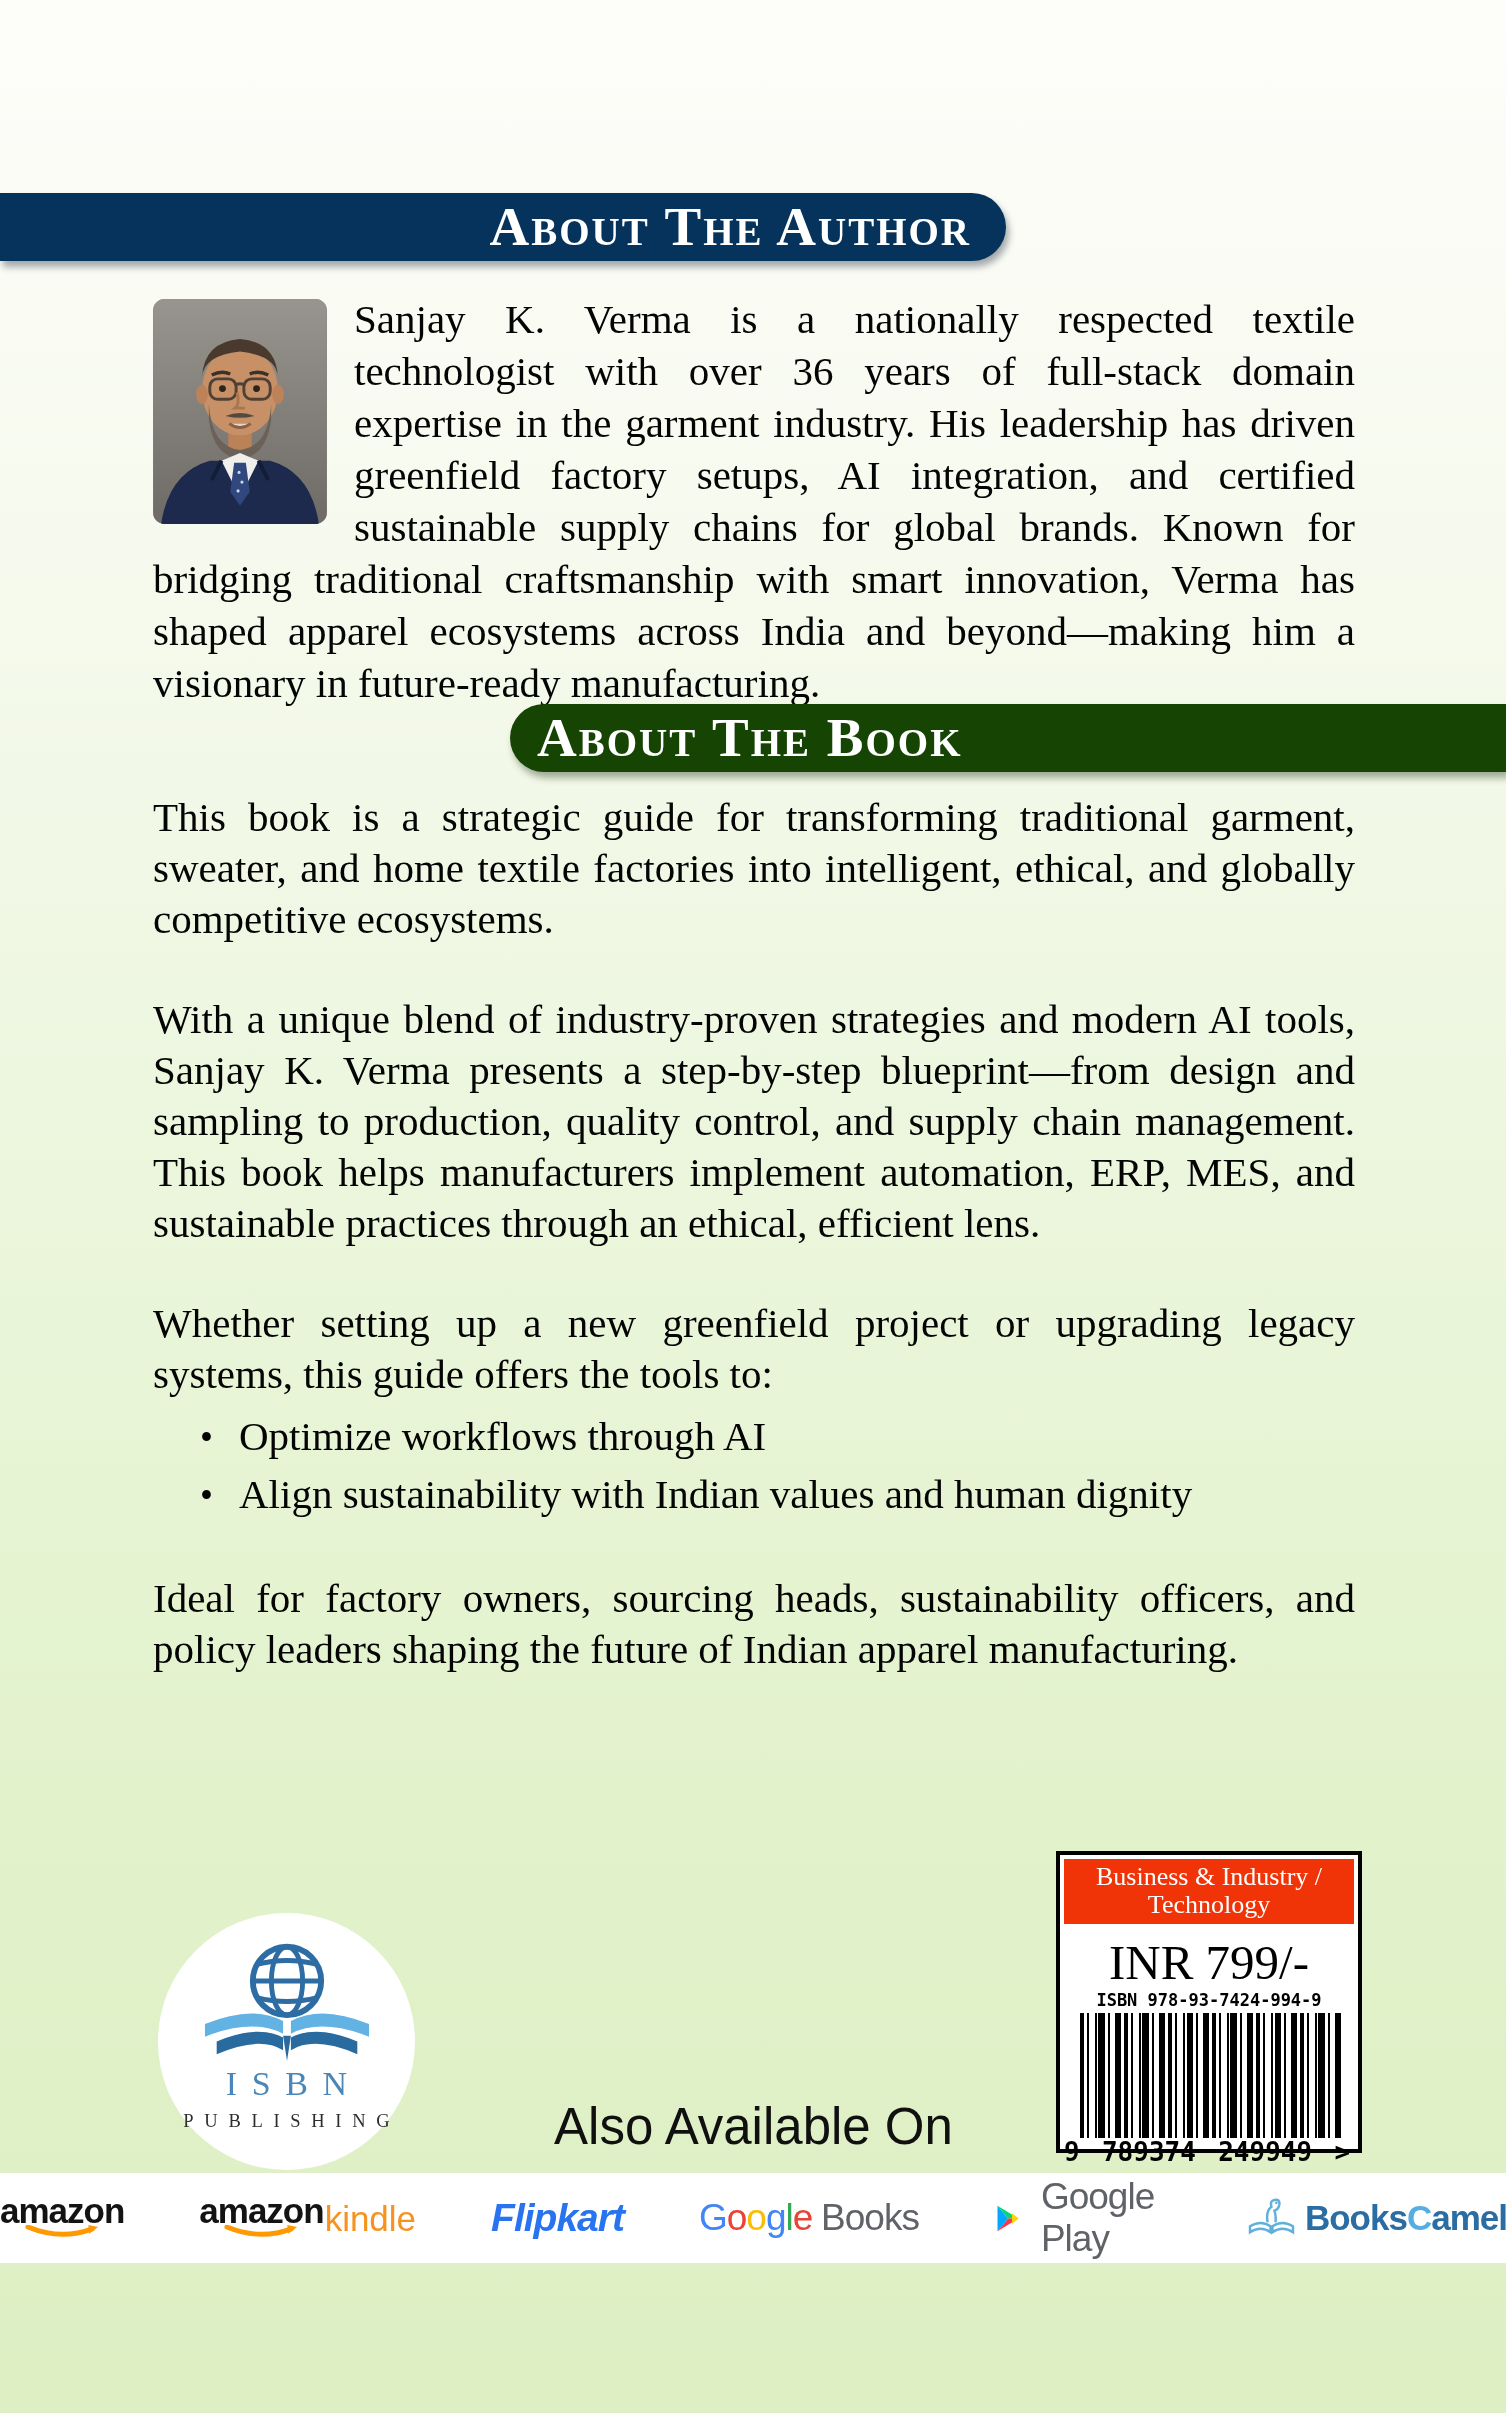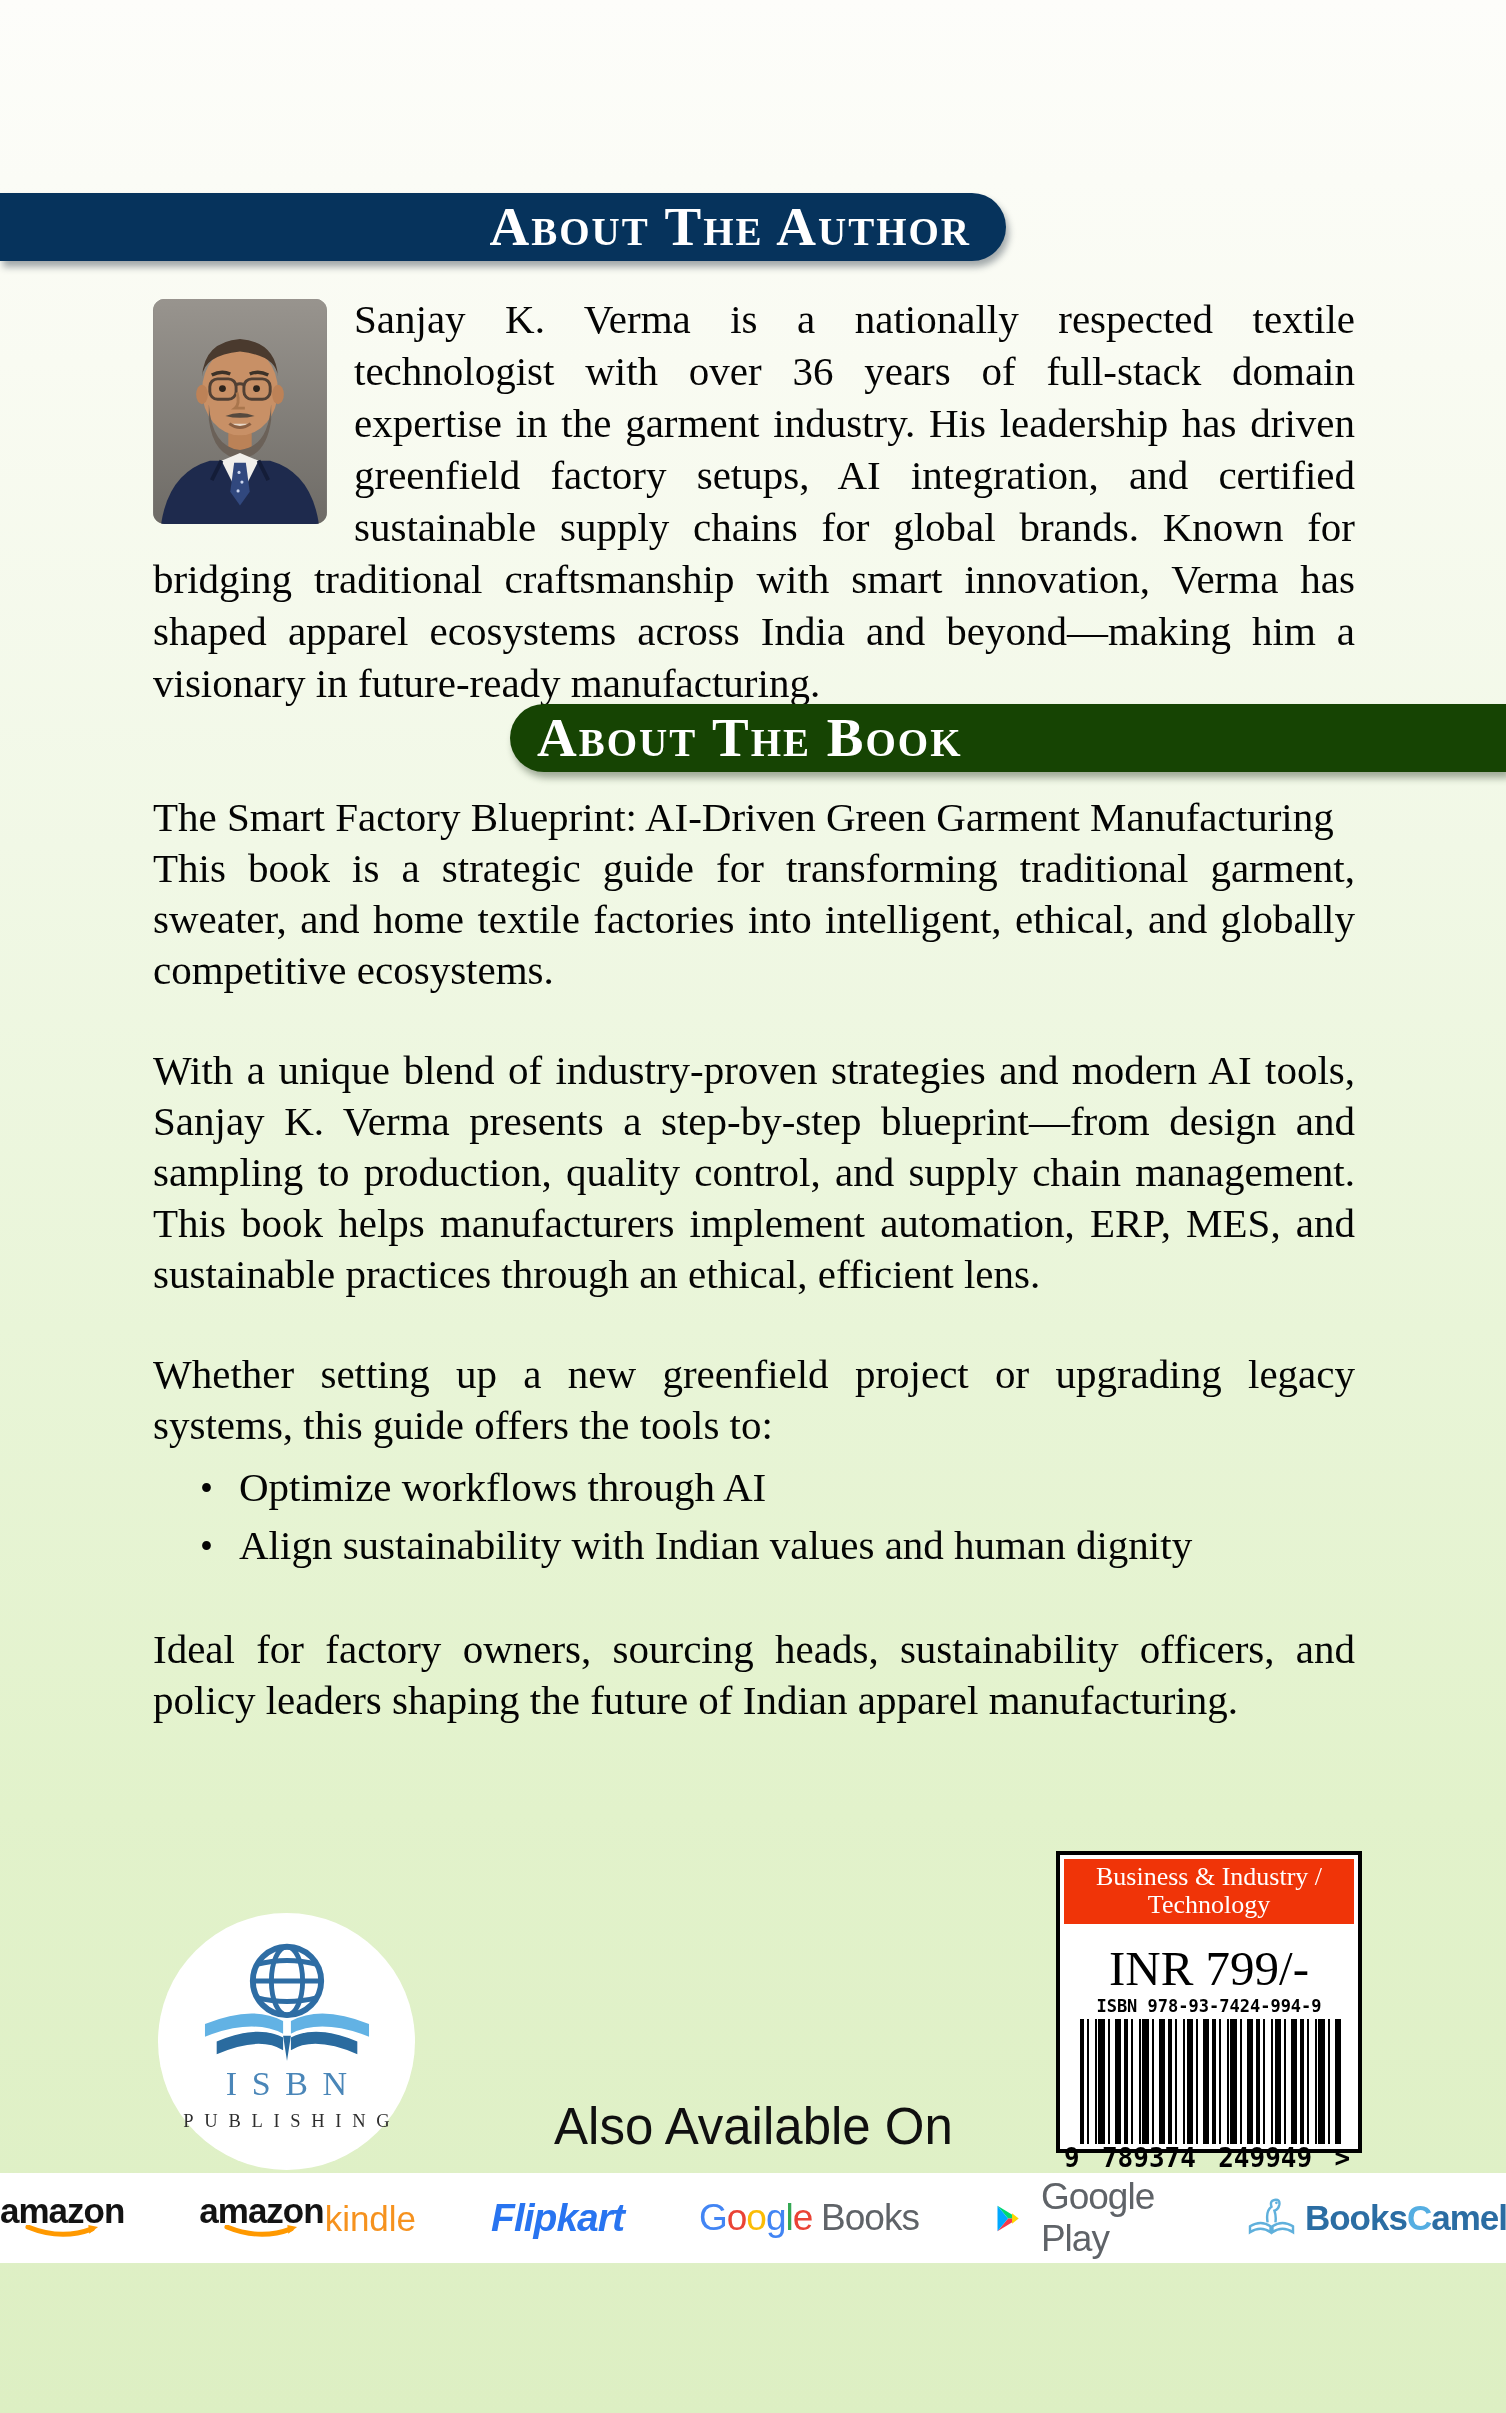--- a/index.html
+++ b/index.html
@@ -44,21 +44,21 @@
   
   #also-available{position:absolute;left:0;top:2097px;width:1507px;text-align:center;
     font-family:"Liberation Sans",sans-serif;font-size:51px;color:#101010;}
 
   
   #isbn-box{position:absolute;left:1056px;top:1851px;width:306px;height:302px;
     background:#fff;border:4.9px solid #000;box-sizing:border-box;}
   #isbn-cat{margin:3.9px 3.9px 0 3.9px;background:#f03408;color:#fff;text-align:center;
     font-family:"Liberation Serif",serif;font-size:26px;line-height:28px;padding:3.9px 0 4.9px 0;}
   #isbn-price{text-align:center;font-family:"Liberation Serif",serif;font-size:49px;
-    color:#000;margin-top:18px;line-height:53px;}
+    color:#000;margin-top:12px;line-height:53px;}
   #isbn-number{text-align:center;font-family:"DejaVu Sans Mono",monospace;font-size:17px;
     font-weight:700;letter-spacing:0;margin-top:1px;white-space:nowrap;}
   #barcode-bars{margin:2.9px 13.7px 0 19.5px;height:125px;
     background:repeating-linear-gradient(90deg,
       #000 0 3.9px,#fff 3.9px 6.8px,#000 6.8px 8.8px,#fff 8.8px 14.6px,
       #000 14.6px 16.6px,#fff 16.6px 18.5px,#000 18.5px 25px,#fff 25px 28px,
       #000 28px 30px,#fff 30px 35px,#000 35px 41px,#fff 41px 44px);}
   #barcode-digits{display:flex;justify-content:space-between;align-items:flex-end;
     font-family:"DejaVu Sans Mono",monospace;font-size:26px;font-weight:700;
     padding:0 7.8px 2px 3.9px;line-height:29px;}
@@ -124,21 +124,20 @@
       </svg>
     </div>
     <span>Sanjay K. Verma is a nationally respected textile technologist with over 36 years of full-stack domain expertise in the garment industry. His leadership has driven greenfield factory setups, AI integration, and certified sustainable supply chains for global brands. Known for bridging traditional craftsmanship with smart innovation, Verma has shaped apparel ecosystems across India and beyond—making him a visionary in future-ready manufacturing.</span>
   </div>
 
   <div id="book-banner" class="banner">
     <span>About The Book</span>
   </div>
 
   <div id="book-text" class="bodytext">
-    <div id="book-title">The Smart Factory Blueprint: AI-Driven Green Garment Manufacturing</div>
     <div class="para">This book is a strategic guide for transforming traditional garment, sweater, and home textile factories into intelligent, ethical, and globally competitive ecosystems.</div>
     <div class="para">With a unique blend of industry-proven strategies and modern AI tools, Sanjay K. Verma presents a step-by-step blueprint—from design and sampling to production, quality control, and supply chain management. This book helps manufacturers implement automation, ERP, MES, and sustainable practices through an ethical, efficient lens.</div>
     <div>Whether setting up a new greenfield project or upgrading legacy systems, this guide offers the tools to:</div>
     <ul class="tools">
       <li><span class="dot">•</span><span>Optimize workflows through AI</span></li>
       <li><span class="dot">•</span><span>Align sustainability with Indian values and human dignity</span></li>
     </ul>
     <div class="para last">Ideal for factory owners, sourcing heads, sustainability officers, and policy leaders shaping the future of Indian apparel manufacturing.</div>
   </div>
 

